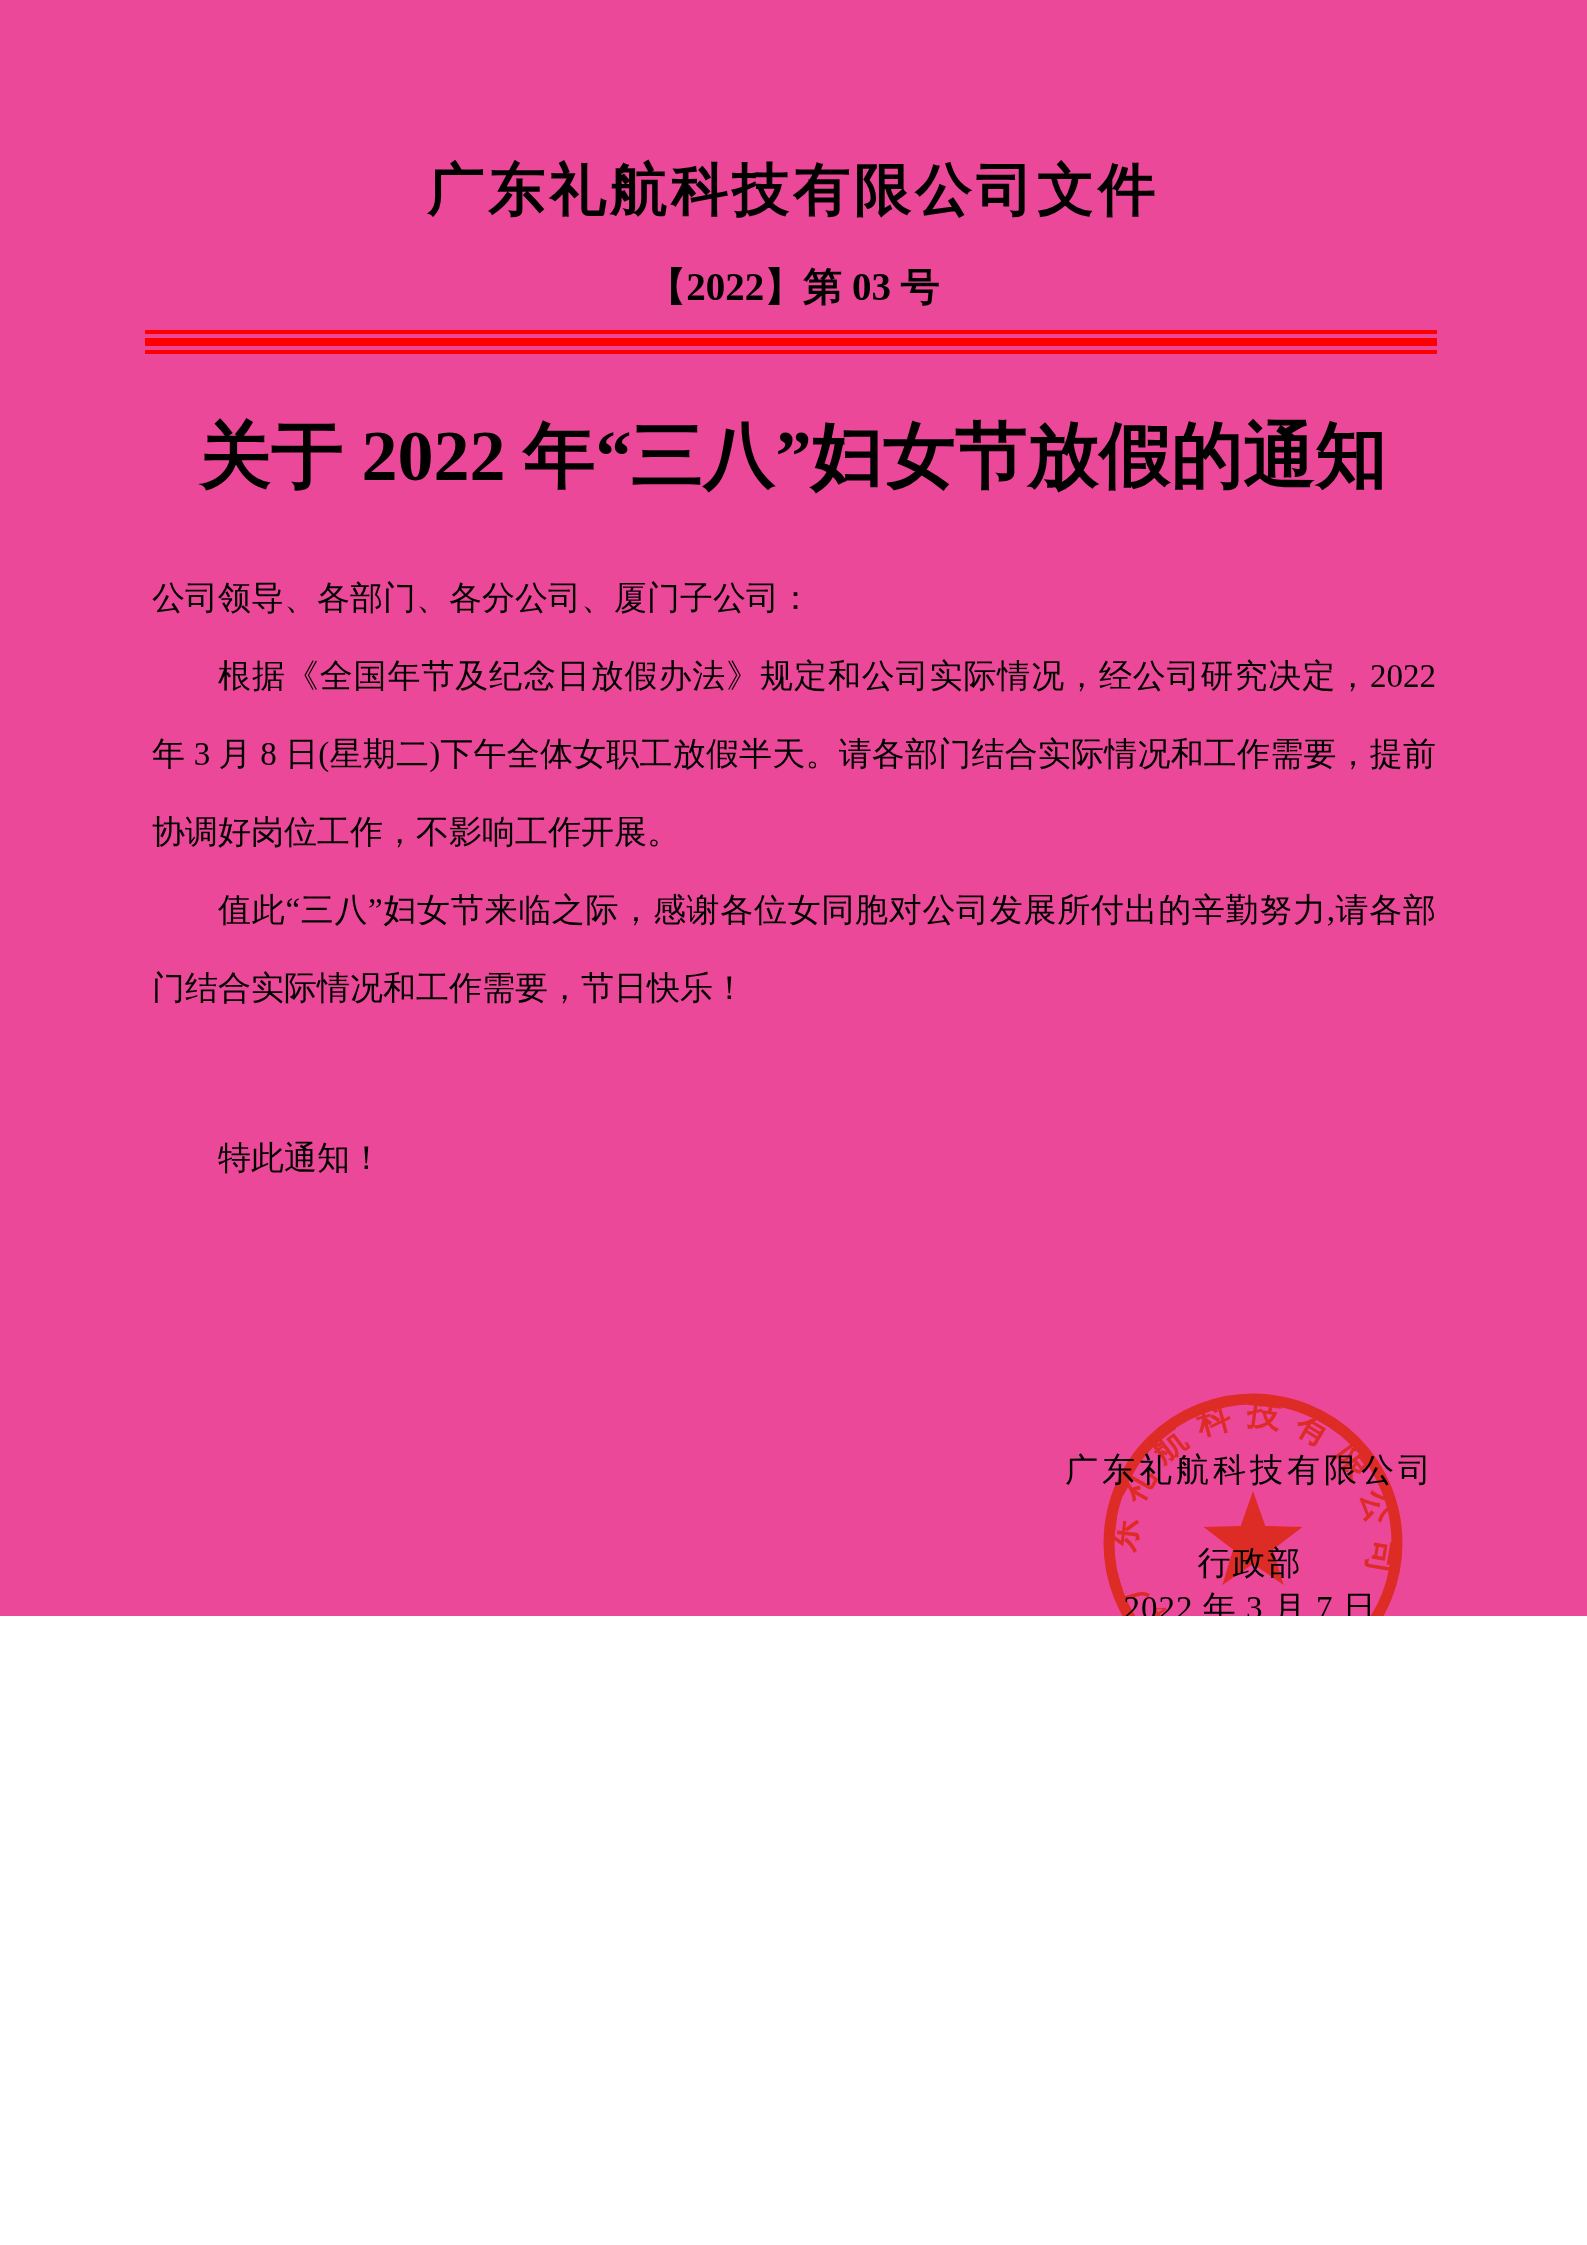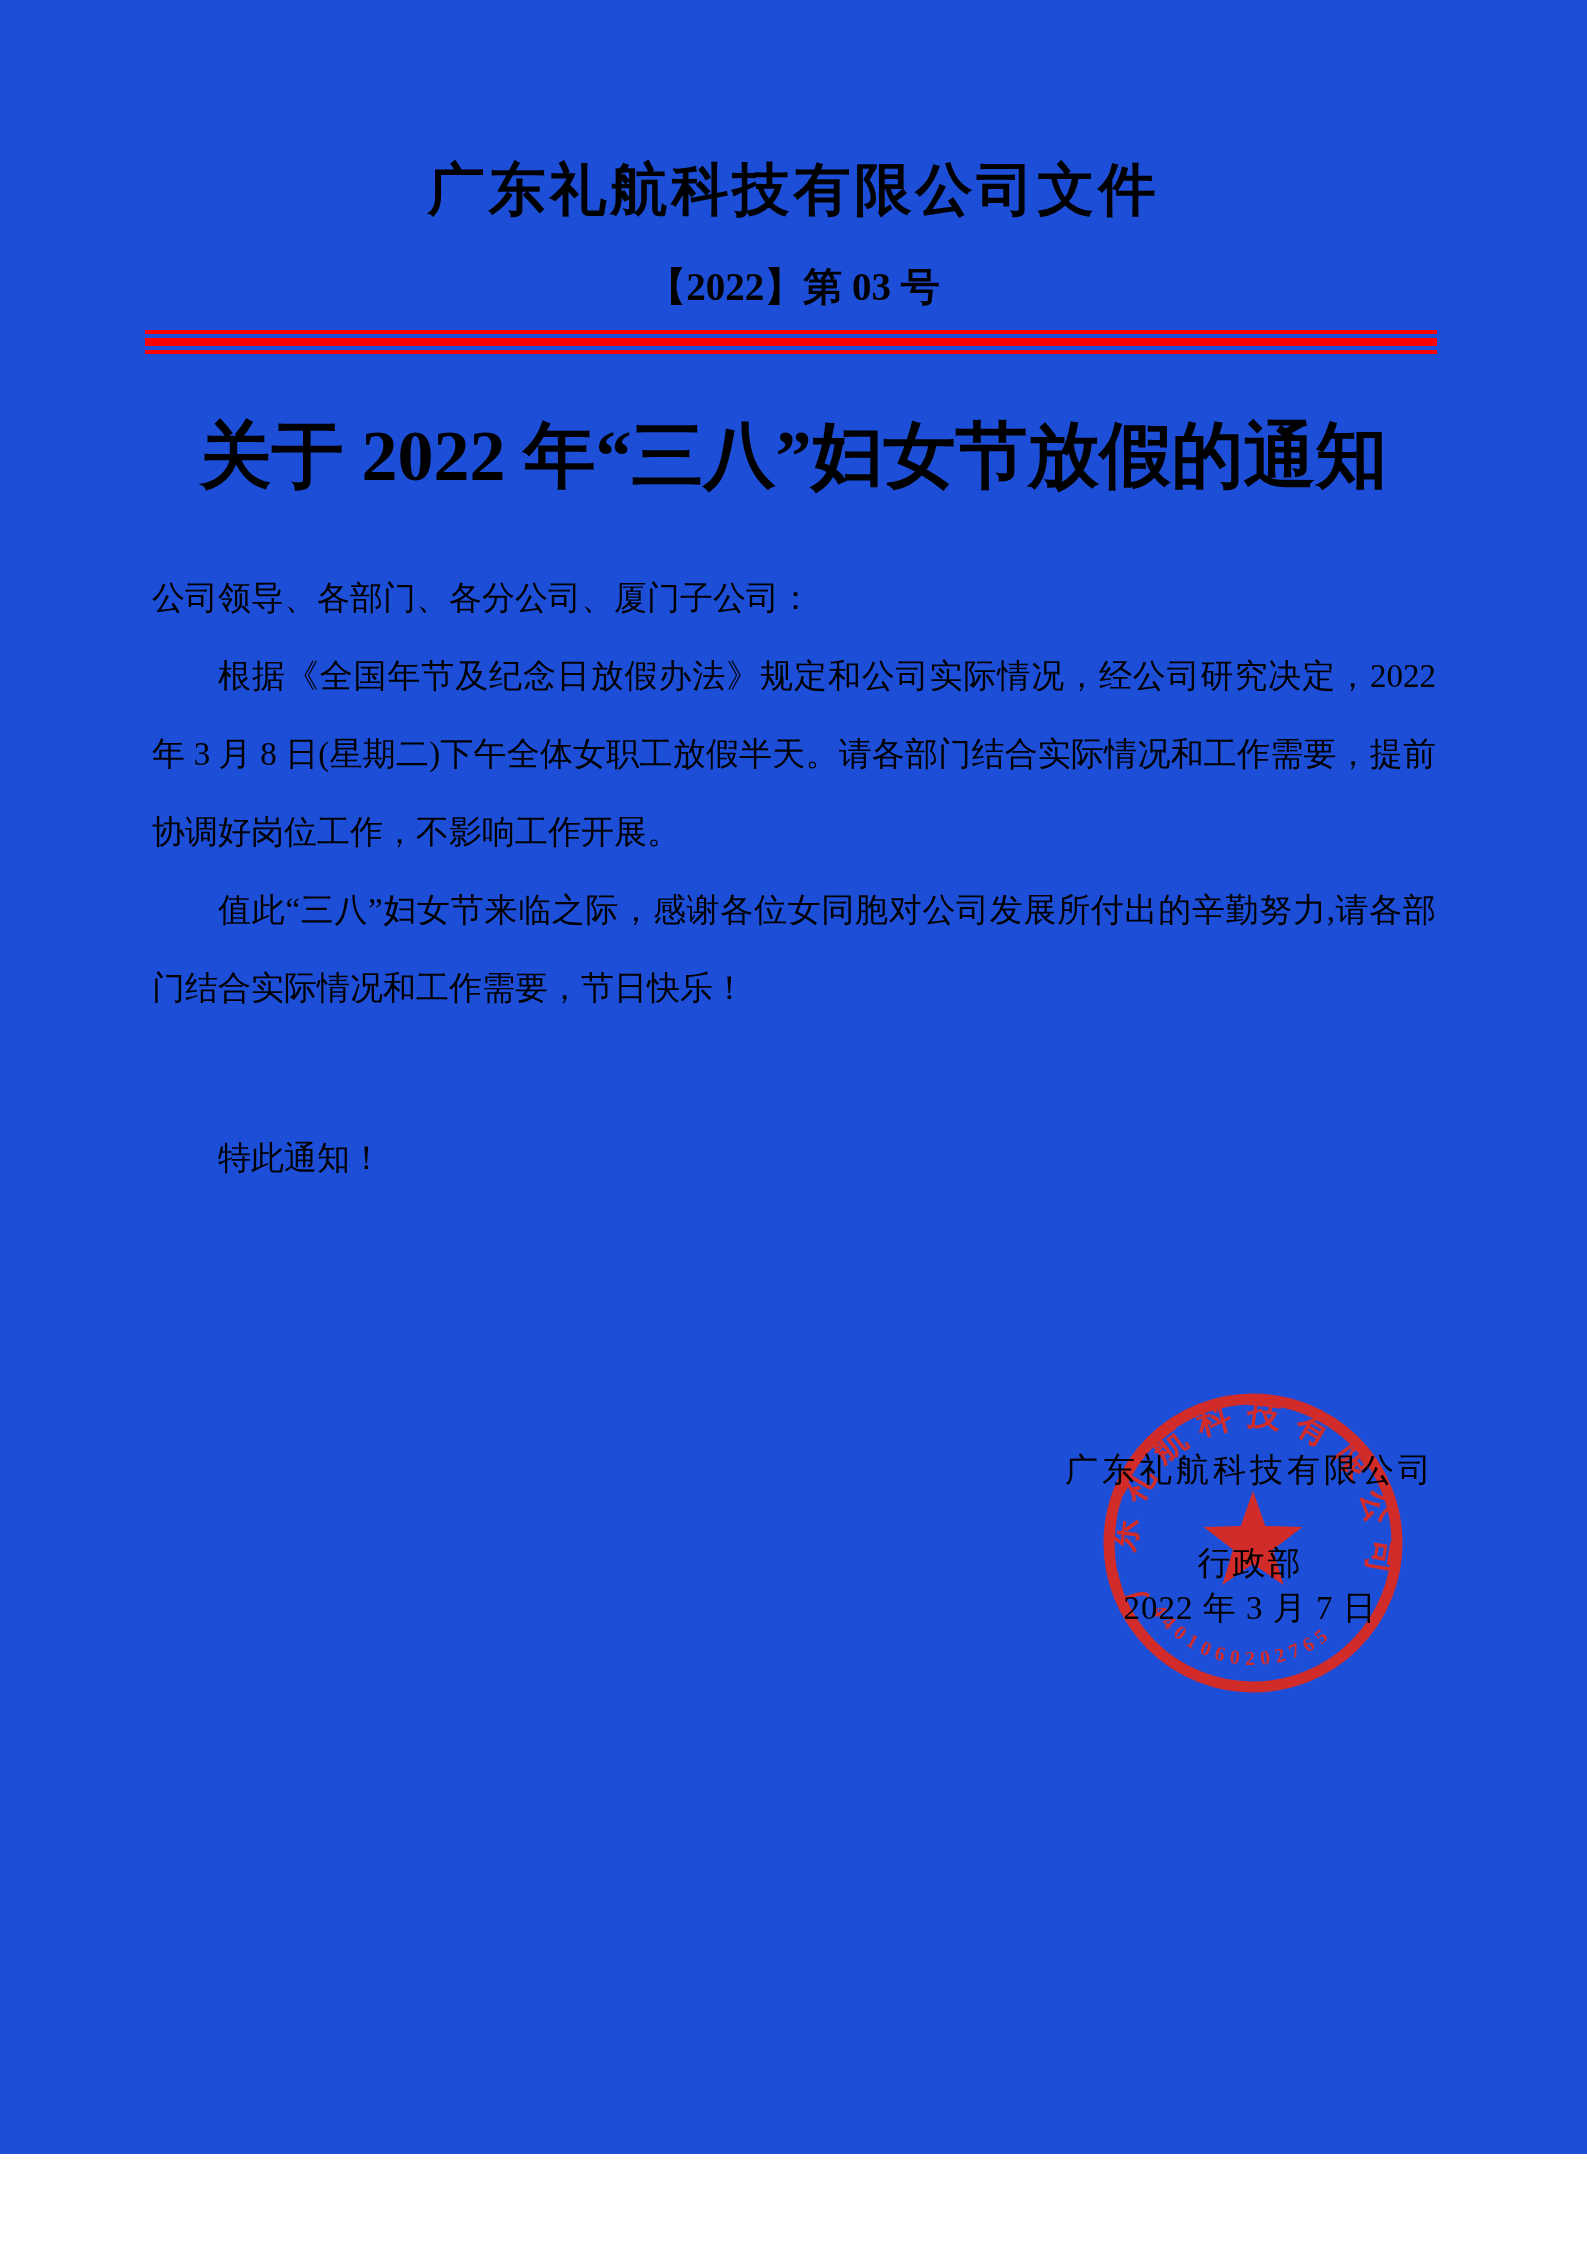--- a/index.html
+++ b/index.html
@@ -4,22 +4,22 @@
 <style>
   * { margin: 0; padding: 0; box-sizing: border-box; }
   html, body { background: #ffffff; }
   body {
     font-family: "Liberation Serif", "DejaVu Serif", serif;
     color: #000000;
   }
   .page {
     position: relative;
     width: 1587px;
-    height: 2154px;
-    background: #1d4ed8;
+    height: 1616px;
+    background: #ec4899;
     overflow: hidden;
   }
 
   
   .org-title {
     position: absolute;
     top: 152px; left: 0; width: 100%;
     text-align: center;
     font-size: 57px;
     font-weight: 900;

